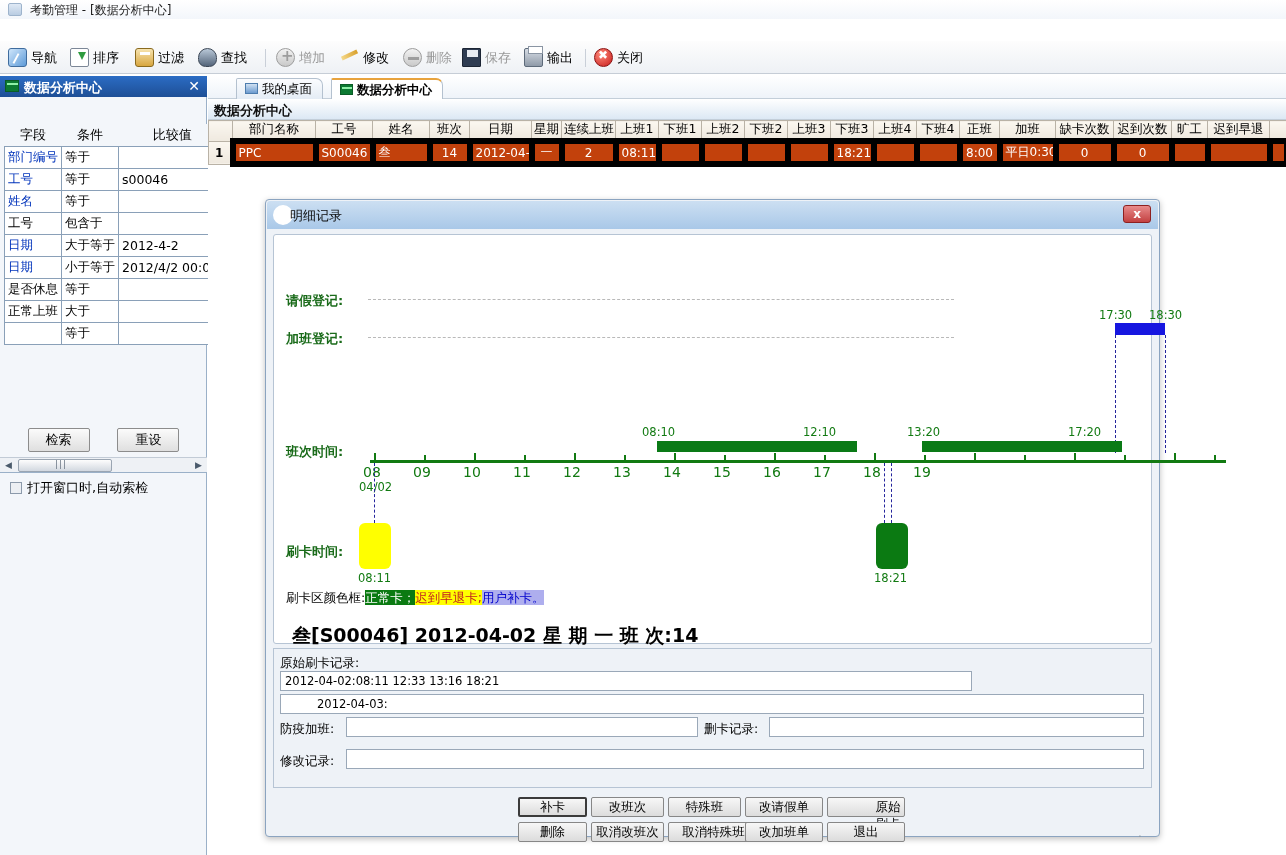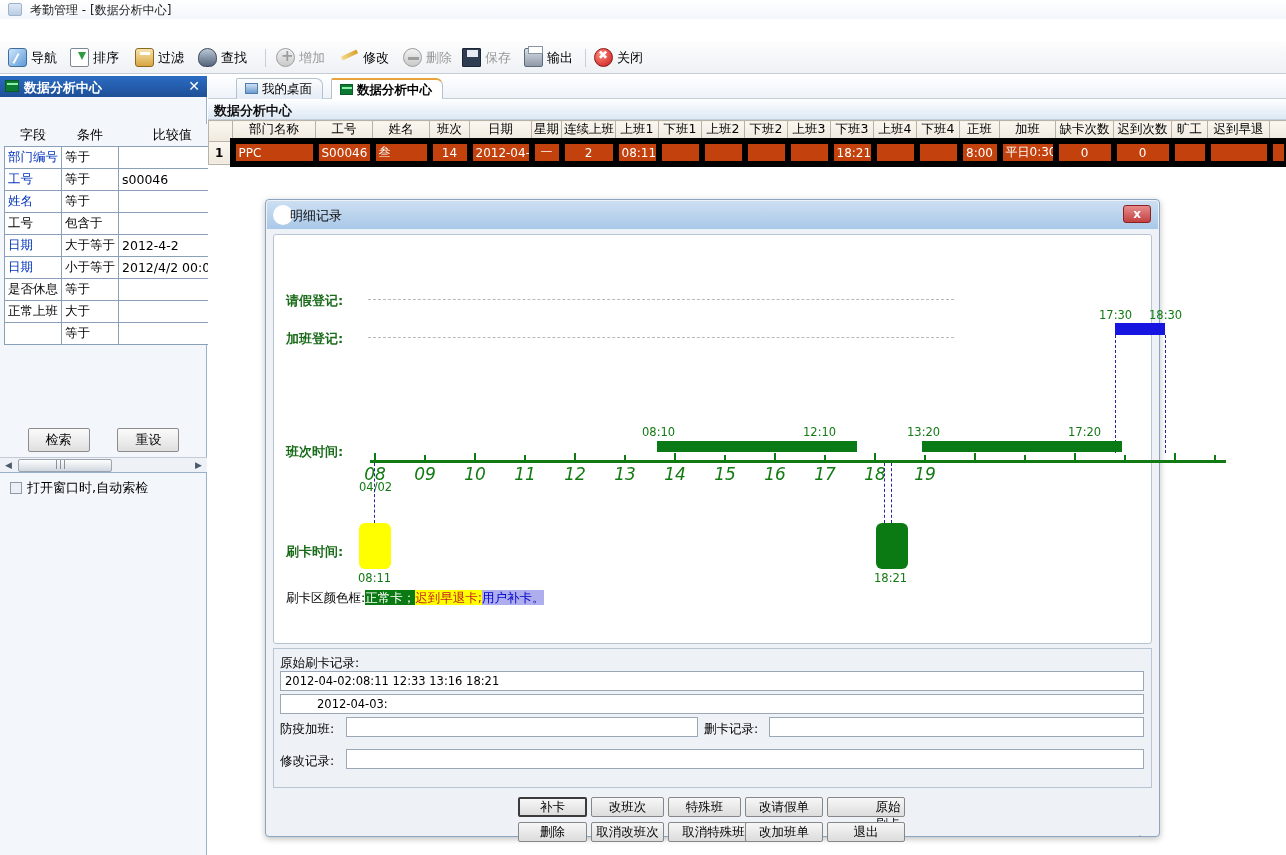--- a/index.html
+++ b/index.html
@@ -215,21 +215,21 @@
   .chartcard {
     position:absolute; left:0; top:0; width:879px; height:410px;
     background:#ffffff; border:1px solid #b6c4d4; border-radius:3px;
   }
 
   .rowlabel { position:absolute; font-size:13px; color:#1a6b1a; font-weight:bold; white-space:nowrap; }
   .dashline { position:absolute; height:0; border-top:1px dashed #b9b9b9; }
 
   .axis { position:absolute; background:#127a12; }
   .tick { position:absolute; width:2px; background:#127a12; }
-  .ticklabel { position:absolute; font-size:17px; color:#127a12; text-align:center; width:24px;font-style:italic; }
+  .ticklabel { position:absolute; font-size:14px; color:#127a12; width:24px; }
   .timelabel { position:absolute; font-size:11.5px; color:#127a12; white-space:nowrap; }
   .shiftbar { position:absolute; height:11px; background:#0a7a16; }
   .otbar { position:absolute; height:12px; background:#1616e0; }
   .vdash { position:absolute; width:0; border-left:1px dashed #24249c; }
 
   .punch { position:absolute; width:32px; height:46px; border-radius:6px; }
   .punch.normal { background:#0b7a12; }
   .punch.late { background:#ffff00; }
 
   .legendline { position:absolute; font-size:12.5px; color:#000; white-space:nowrap; }
@@ -579,40 +579,41 @@
         <div class="vdash" style="left:612px; top:0; height:0;"></div>
 
         <div class="vdash" style="left:617px; top:228px; height:60px;"></div>
         <div class="punch normal" style="left:602px; top:288px;"></div>
         <div class="timelabel" style="left:600px; top:336px;">18:21</div>
 
         <div class="legendline" style="left:12px; top:355px;">
           <span>刷卡区颜色框:</span><span class="lg-green">正常卡；</span><span class="lg-yellow">迟到早退卡;</span><span class="lg-purple">用户补卡。</span>
         </div>
 
+        <div class="sumname" style="left:18px; top:388px;">叁[S00046]   2012-04-02   星 期 一   班 次:14</div>
 
         <div class="divider-wrap" style="left:18px; top:418px; width:710px;">
           <div class="dl" style="left:0; width:290px;"></div>
           <div class="dtxt">考勤结果</div>
           <div class="dl" style="left:355px; width:355px;"></div>
         </div>
 
         <div class="sumitem" style="left:18px;  top:440px;">正班：8小时</div>
         <div class="sumitem" style="left:208px; top:440px;">迟到：</div>
         <div class="sumitem" style="left:402px; top:440px;">早退：</div>
         <div class="sumitem" style="left:630px; top:440px;">旷工：</div>
         <div class="sumitem" style="left:18px;  top:466px;">平时加班：30分钟</div>
         <div class="sumitem" style="left:208px; top:466px;">节日加班：</div>
         <div class="sumitem" style="left:402px; top:466px;">周末加班：</div>
         <div class="sumitem" style="left:630px; top:466px;">防疫加班：</div>
       </div>
 
       <div class="bottomcard">
         <div class="blabel" style="left:6px; top:6px;">原始刷卡记录:</div>
-        <div class="bfield" style="left:6px; top:22px; width:864px;">2012-04-02:08:11 12:33 13:16 18:21</div>
+        <div class="bfield" style="left:6px; top:22px; width:692px;">2012-04-02:08:11 12:33 13:16 18:21</div>
         <div class="bfield" style="left:6px; top:45px; width:864px;padding-left:36px;">2012-04-03:</div>
 
         <div class="blabel" style="left:6px; top:72px;">防疫加班:</div>
         <div class="bfield" style="left:72px; top:68px; width:352px;"></div>
 
         <div class="blabel" style="left:430px; top:72px;">删卡记录:</div>
         <div class="bfield" style="left:495px; top:68px; width:375px;"></div>
 
         <div class="blabel" style="left:6px; top:104px;">修改记录:</div>
         <div class="bfield" style="left:72px; top:100px; width:798px;"></div>

